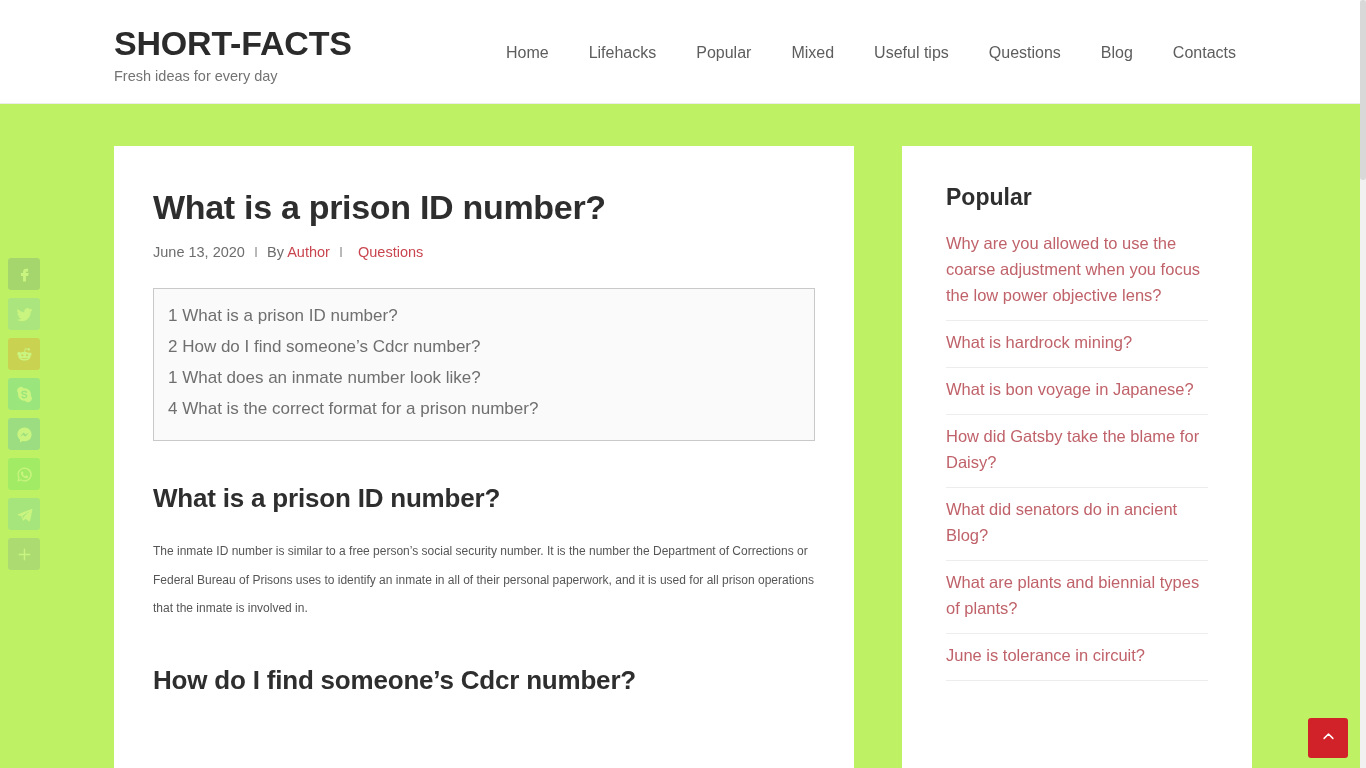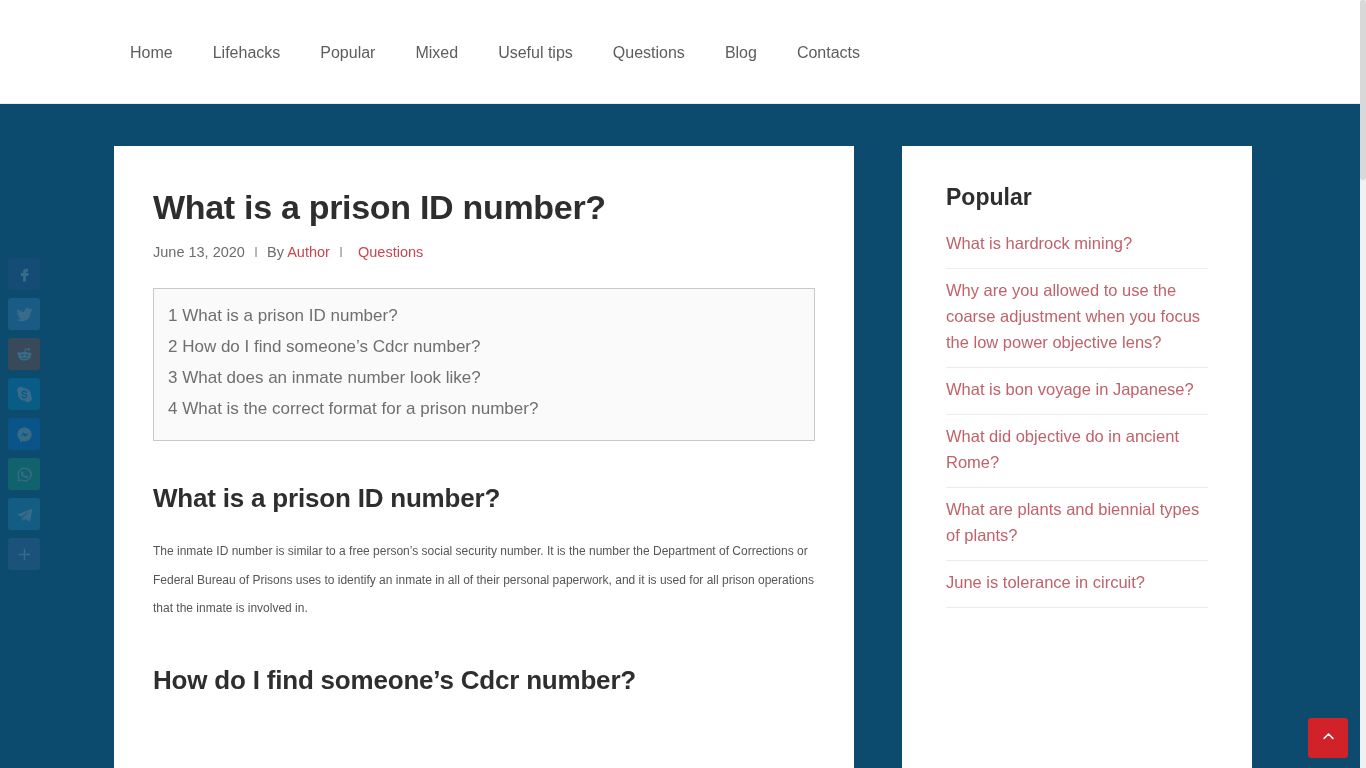--- a/index.html
+++ b/index.html
@@ -60,21 +60,21 @@
     padding: 6px 16px;
     white-space: nowrap;
     cursor: pointer;
   }
 
   
   .page-wrap {
     position: relative;
     width: 1366px;
     height: 664px;
-    background: #0c4a6e;
+    background: #bef264;
   }
   .layout {
     display: flex;
     align-items: flex-start;
     gap: 48px;
     padding: 42px 114px 0 114px;
   }
   .article-card {
     width: 740px;
     background: #ffffff;
@@ -253,20 +253,24 @@
     background: #d8d8d8;
     border-radius: 3px;
   }
 </style>
 </head>
 <body>
 
 <header class="site-header">
   <div class="header-inner">
 
+    <div class="branding">
+      <h1 class="site-title">SHORT-FACTS</h1>
+      <p class="site-tagline">Fresh ideas for every day</p>
+    </div>
 
     <nav class="main-nav">
       <a class="nav-item">Home</a>
       <a class="nav-item">Lifehacks</a>
       <a class="nav-item">Popular</a>
       <a class="nav-item">Mixed</a>
       <a class="nav-item">Useful tips</a>
       <a class="nav-item">Questions</a>
       <a class="nav-item">Blog</a>
       <a class="nav-item">Contacts</a>
@@ -348,46 +352,49 @@
         <span>By</span>
         <a>Author</a>
         <span class="sep">I</span>
         <a class="cat">Questions</a>
       </div>
 
       <div class="toc-box">
         <ul class="toc-list">
           <li><a class="toc-link">1 What is a prison ID number?</a></li>
           <li><a class="toc-link">2 How do I find someone’s Cdcr number?</a></li>
-          <li><a class="toc-link">3 What does an inmate number look like?</a></li>
+          <li><a class="toc-link">1 What does an inmate number look like?</a></li>
           <li><a class="toc-link">4 What is the correct format for a prison number?</a></li>
         </ul>
       </div>
 
       <h2 class="section-heading">What is a prison ID number?</h2>
       <p class="body-text">The inmate ID number is similar to a free person’s social security number. It is the number the Department of Corrections or Federal Bureau of Prisons uses to identify an inmate in all of their personal paperwork, and it is used for all prison operations that the inmate is involved in.</p>
 
       <h2 class="section-heading">How do I find someone’s Cdcr number?</h2>
 
     </main>
 
     <aside class="sidebar-card">
       <h2 class="widget-title">Popular</h2>
       <ul class="popular-list">
         <li class="popular-item">
+            <a class="popular-link">Why are you allowed to use the coarse adjustment when you focus the low power objective lens?</a>
+          </li>
+        <li class="popular-item">
             <a class="popular-link">What is hardrock mining?</a>
           </li>
         <li class="popular-item">
-            <a class="popular-link">Why are you allowed to use the coarse adjustment when you focus the low power objective lens?</a>
-          </li>
-        <li class="popular-item">
             <a class="popular-link">What is bon voyage in Japanese?</a>
           </li>
         <li class="popular-item">
-            <a class="popular-link">What did objective do in ancient Rome?</a>
+            <a class="popular-link">How did Gatsby take the blame for Daisy?</a>
+          </li>
+        <li class="popular-item">
+            <a class="popular-link">What did senators do in ancient Blog?</a>
           </li>
         <li class="popular-item">
             <a class="popular-link">What are plants and biennial types of plants?</a>
           </li>
         <li class="popular-item">
             <a class="popular-link">June is tolerance in circuit?</a>
           </li>
       </ul>
     </aside>
 

